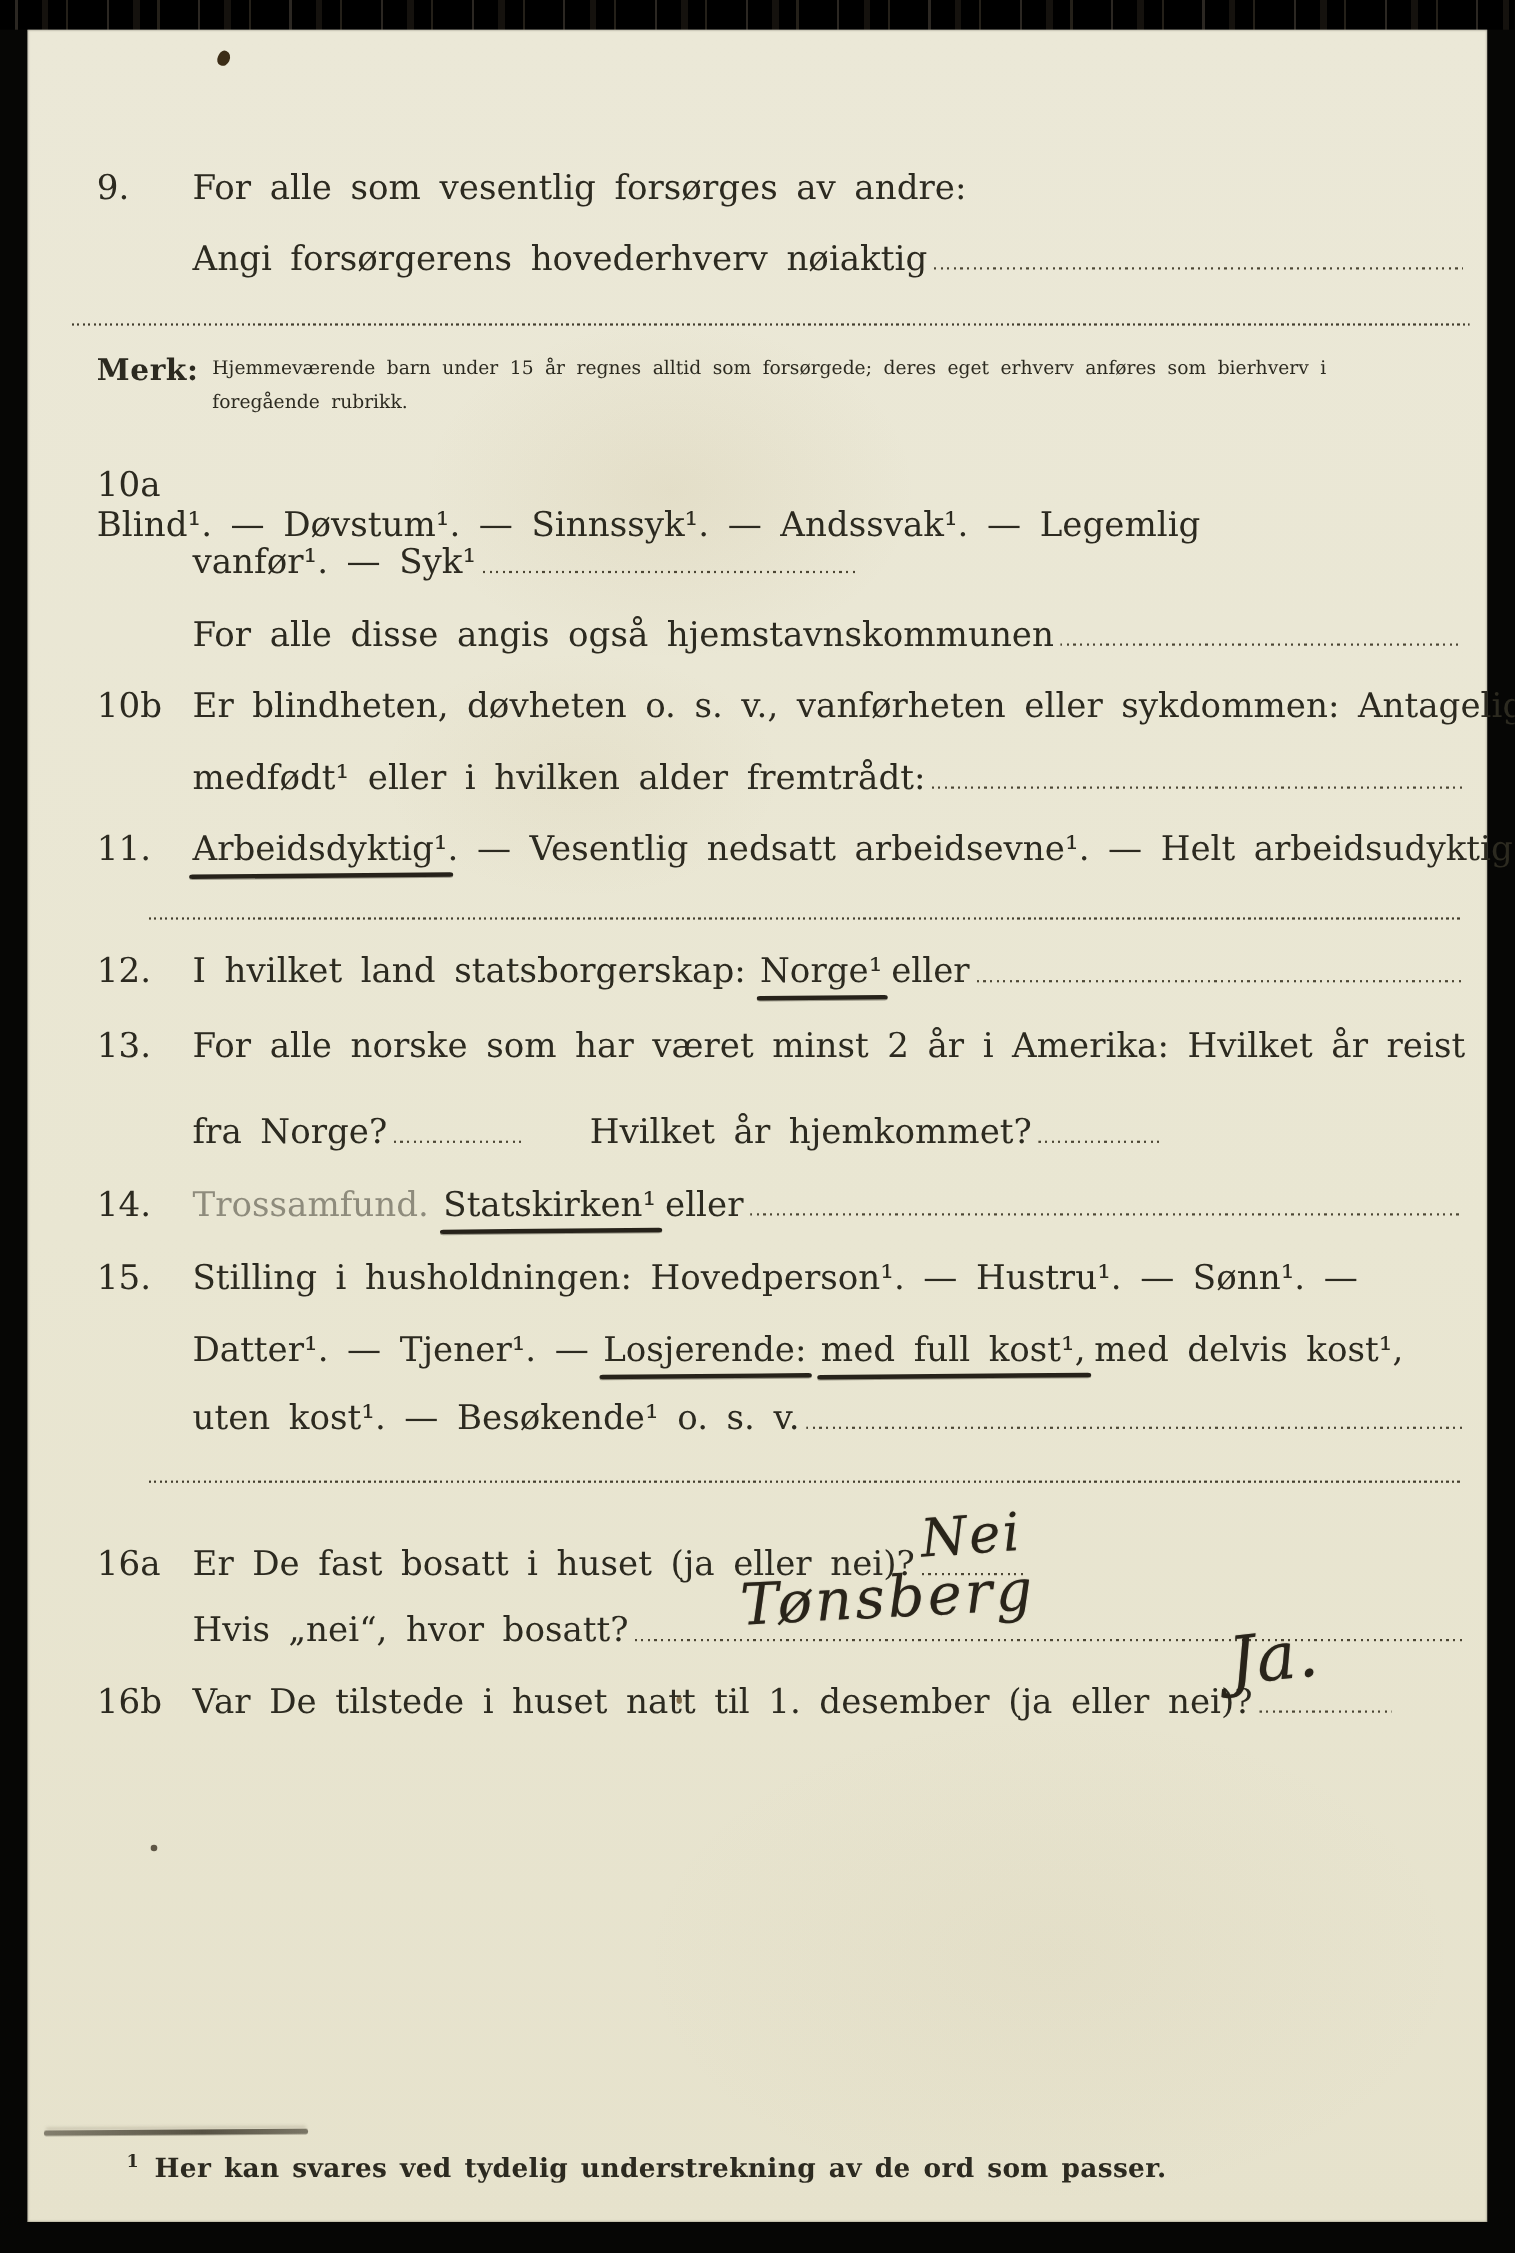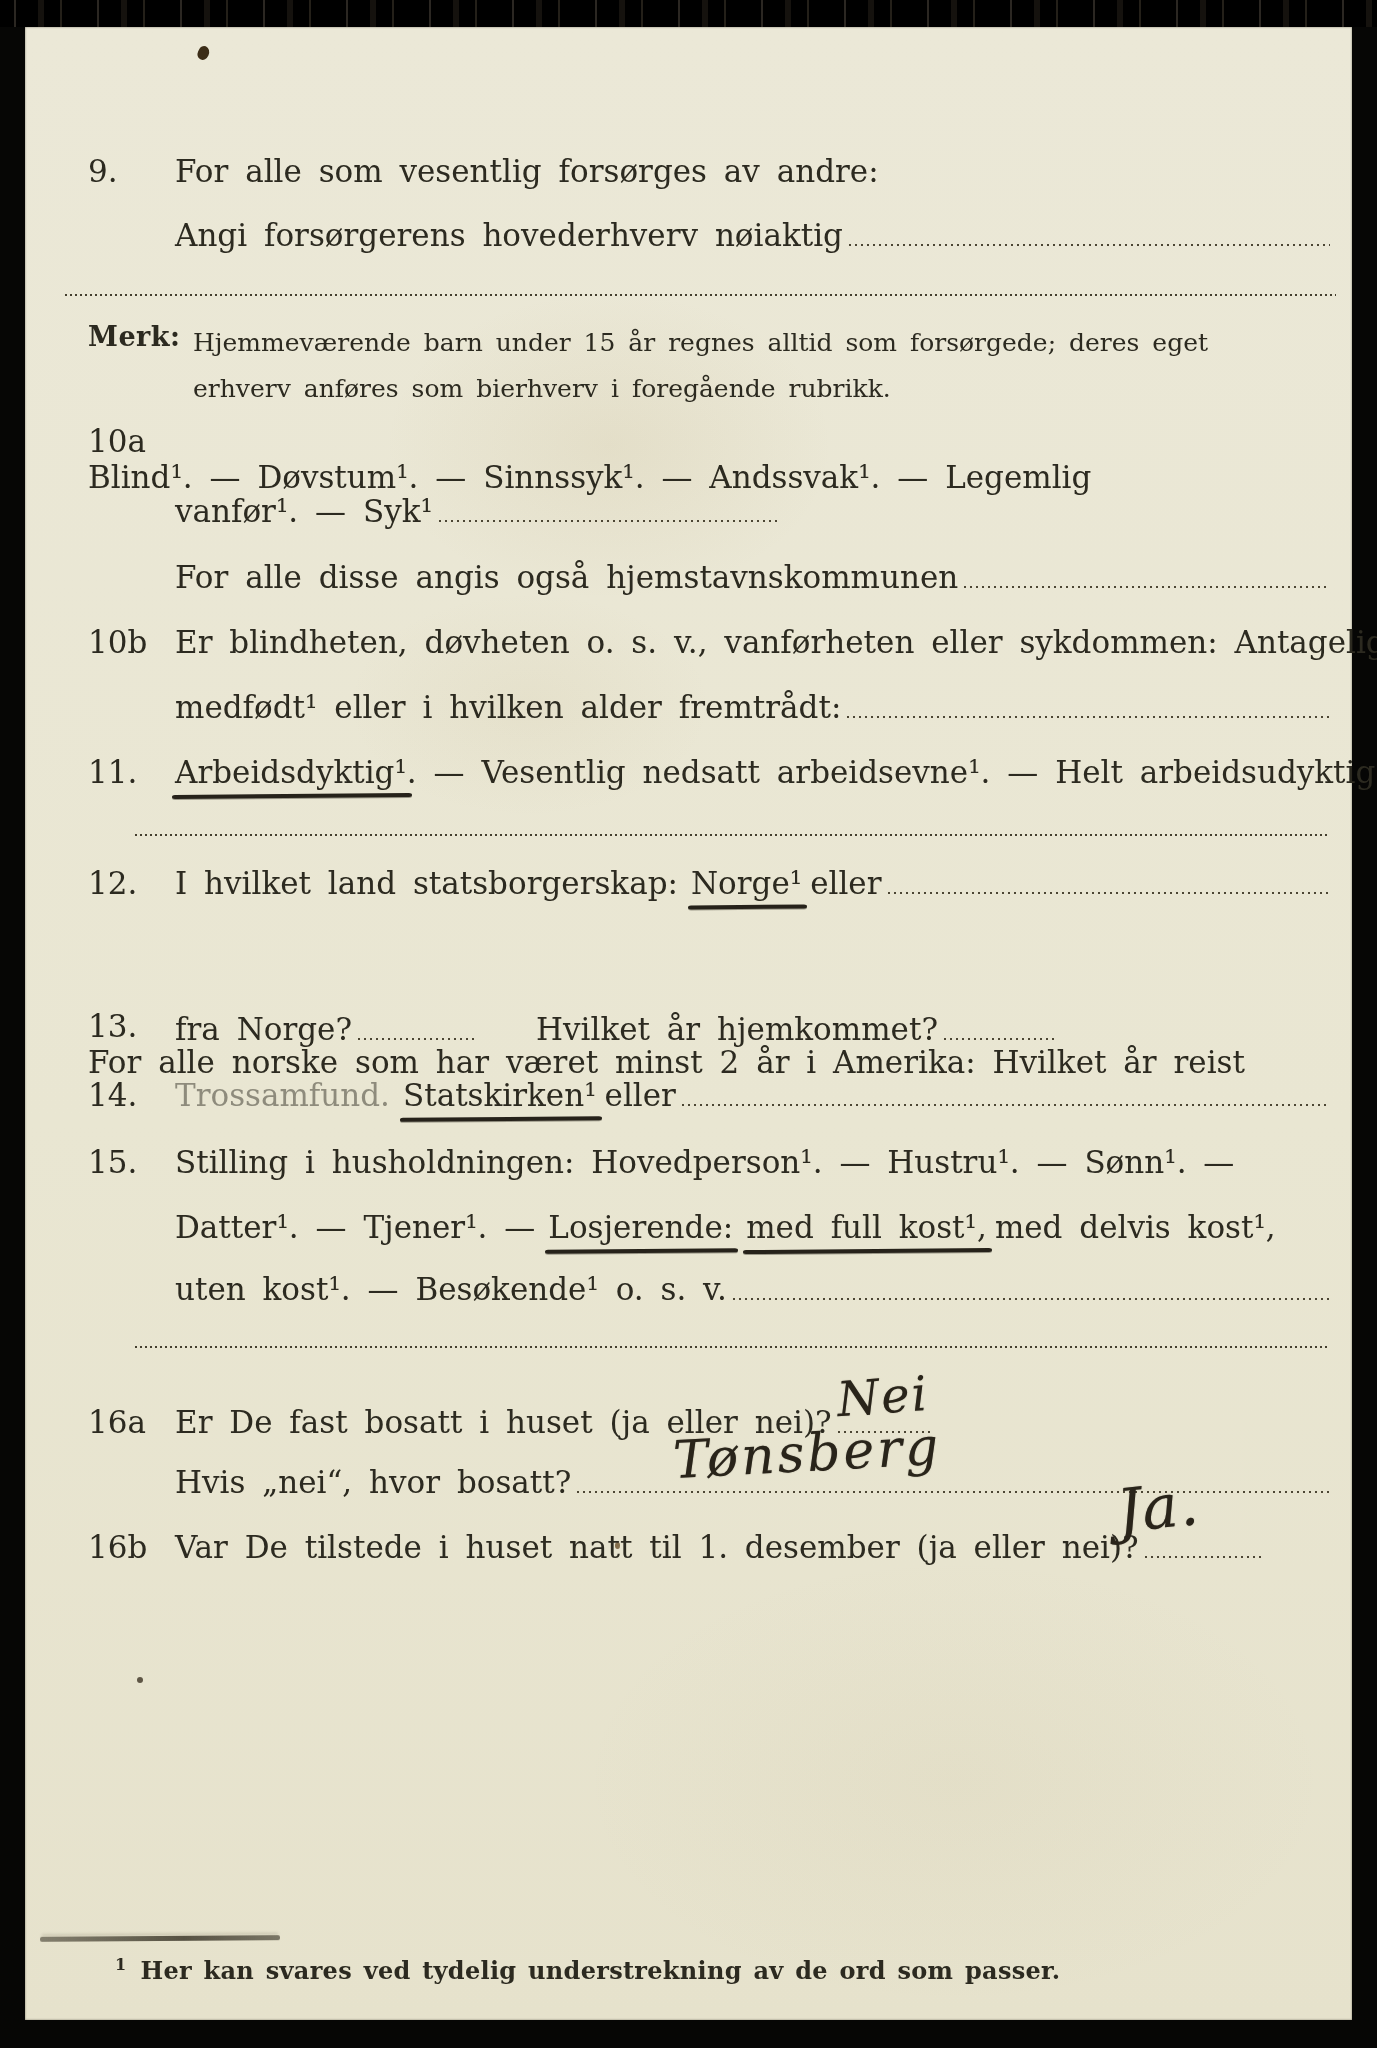--- a/index.html
+++ b/index.html
@@ -53,21 +53,21 @@
     background:#26221a;border-radius:3px/2px;transform:rotate(-0.5deg);
     box-shadow:0 1px 0 rgba(38,34,26,.4);
   }
   .faded{opacity:.48;filter:blur(.4px);}
   .merk-label{
     position:absolute;left:63px;top:294px;
     font-size:27px;font-weight:bold;letter-spacing:.5px;
   }
   .merk-text{
     position:absolute;left:168px;top:293px;right:40px;
-    font-size:25px;line-height:1.82;word-spacing:5px;
+    font-size:17px;line-height:1.82;word-spacing:5px;
   }
   .hand{
     position:absolute;
     font-style:italic;color:#29241a;
     white-space:nowrap;line-height:1;
     text-shadow:0 0 1px rgba(41,36,26,.5);
   }
   .hand-nei{left:812px;top:1345px;font-size:48px;transform:rotate(-4deg);letter-spacing:2px;}
   .hand-tonsberg{left:648px;top:1400px;font-size:52px;transform:rotate(-3deg);letter-spacing:3px;}
   .hand-ja{left:1092px;top:1450px;font-size:60px;transform:rotate(-6deg);letter-spacing:1px;}
@@ -143,21 +143,21 @@
   <div class="sep" style="top:806px;left:110px;right:22px;"></div>
 
   <div class="row" style="top:838px;">
     <span class="num">12.</span>
     <span class="txt">I hvilket land statsborgerskap:</span>
     <span class="txt pen ml">Norge¹</span>
     <span class="txt ml-s">eller</span>
     <span class="dots"></span>
   </div>
 
-  <div class="row" style="top:981px;flex-direction:column;">
+  <div class="row" style="top:906px;">
     <span class="num">13.</span>
     <span class="txt">For alle norske som har været minst 2 år i Amerika: Hvilket år reist</span>
   </div>
   <div class="row cont" style="top:984px;">
     <span class="txt">fra Norge?</span>
     <span class="dots dots-fixed" style="width:120px;"></span>
     <span class="spacer" style="width:58px;"></span>
     <span class="txt">Hvilket år hjemkommet?</span>
     <span class="dots dots-fixed" style="width:112px;"></span>
   </div>

